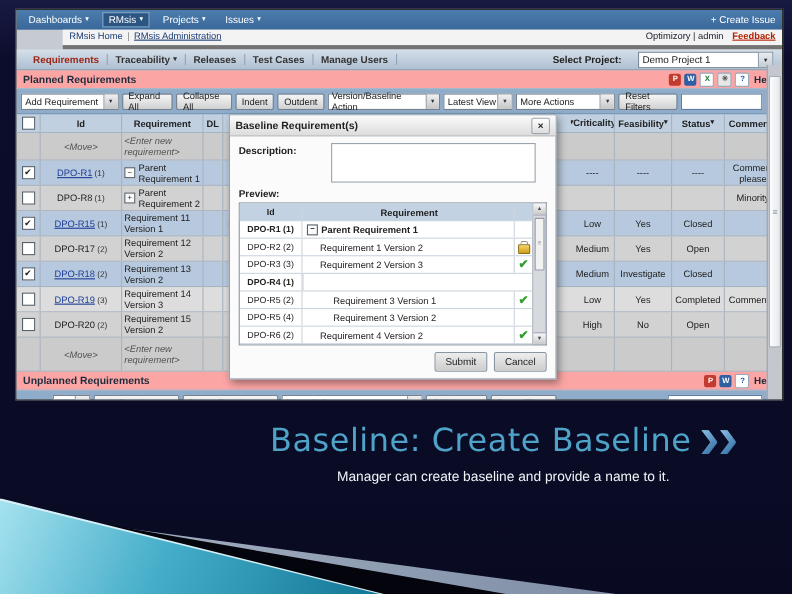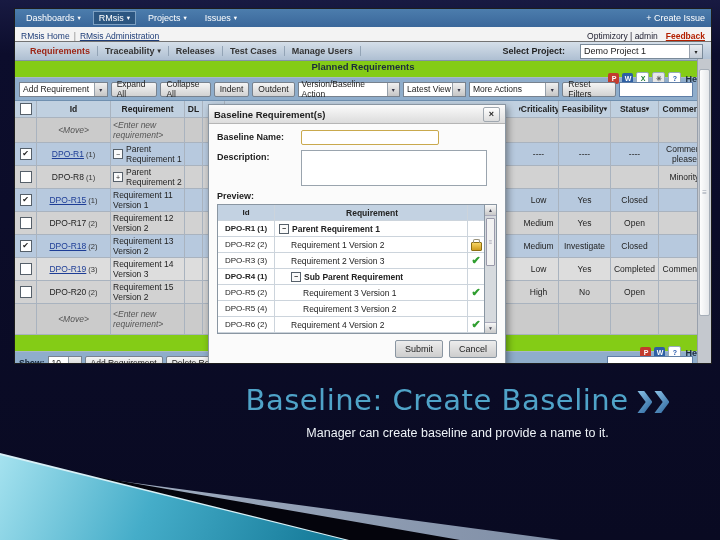--- a/index.html
+++ b/index.html
@@ -12,40 +12,40 @@
        border:1px solid #1d1d1d;font-size:9px;color:#222;overflow:hidden;}
   
   .jira-bar{height:18px;background:linear-gradient(#4c7dad,#3a679a);display:flex;align-items:center;
             padding:0 6px;color:#fff;}
   .menus{display:flex;align-items:center;}
   .menu{margin-right:8px;padding:1px 5px;display:flex;gap:3px;align-items:center;cursor:default;justify-content:flex-end;}
   .menu.active{background:#2c5681;outline:1px solid #7da0c2;}
   .caret{font-size:6.5px;line-height:1;}
   .create{margin-left:auto;}
   
-  .crumb-bar{height:14px;background:#f3f3f3;display:flex;align-items:flex-end;padding:0 6px;
-             border-bottom:1px solid #737373;font-size:8.5px;color:#223;}
+  .crumb-bar{height:14px;background:#f3f3f3;display:flex;align-items:flex-start;padding:0 6px;
+             border-bottom:4px solid #737373;font-size:8.5px;color:#223;margin-left:42px;}
   .crumb-bar a{color:#1d3c77;text-decoration:none;}
   .crumb-bar a.u{text-decoration:underline;}
   .crumb-bar .sep{margin:0 4px;color:#888;}
   .crumb-right{margin-left:auto;display:flex;gap:8px;align-items:center;}
   .feedback{color:#b32000 !important;font-weight:bold;text-decoration:underline !important;}
   
   .tab-bar{height:18px;background:linear-gradient(#d5dfe9,#aebfd2);border-bottom:1px solid #8494a6;
            display:flex;align-items:center;padding:0 8px;font-weight:bold;}
   .tab{padding:0 7px;border-right:1px solid #93a4b6;display:flex;gap:3px;align-items:center;color:#333;}
   .tab.active{color:#9c2616;}
   .proj{margin-left:auto;display:flex;align-items:center;gap:15px;}
   .pselect{background:#fff;border:1px solid #7a8a99;width:118px;height:13px;display:flex;
            align-items:center;padding-left:3px;font-weight:normal;}
   .pselect .dd{margin-left:auto;width:12px;height:100%;background:linear-gradient(#e8ecf1,#c4ccd6);
                border-left:1px solid #98a2ae;display:flex;align-items:center;justify-content:center;font-size:6px;}
   
-  .sec-bar{height:16px;background:#84cc16;display:flex;align-items:center;padding:0 6px;
-           border-bottom:1px solid #a8b8c8;flex-direction:column;}
+  .sec-bar{height:16px;background:#fca5a5;display:flex;align-items:center;padding:0 6px;
+           border-bottom:1px solid #a8b8c8;}
   .sec-title{font-weight:bold;font-size:9.5px;color:#1c2c3c;}
   .bar-icons{margin-left:auto;display:flex;align-items:center;gap:3px;}
   .bicon{width:11px;height:11px;border-radius:2px;display:flex;align-items:center;justify-content:center;
          font-size:7px;font-weight:bold;}
   .bicon.pdf{background:#c23b2e;color:#fff;}
   .bicon.word{background:#2e5fa3;color:#fff;}
   .bicon.excel{background:#fff;color:#1e7d32;border:1px solid #9ab;}
   .bicon.tools{background:#e7e7e7;color:#555;border:1px solid #9ab;}
   .bicon.helpq{background:#fff;color:#2255aa;border:1px solid #9ab;}
   .helptext{font-weight:bold;color:#1c2c3c;margin-left:1px;}
@@ -589,24 +589,20 @@
       <div class="vthumb"></div>
     </div>
 
     <div class="dialog">
       <div class="dlg-title">
         <span>Baseline Requirement(s)</span>
         <span class="dlg-x">×</span>
       </div>
       <div class="dlg-body">
         <div class="frow">
-          <span class="flabel">Baseline Name:</span>
-          <span class="name-input"></span>
-        </div>
-        <div class="frow">
           <span class="flabel">Description:</span>
           <span class="desc-box"></span>
         </div>
         <div class="plabel">Preview:</div>
         <div class="preview-wrap">
           <div class="ptable">
             <div class="prow phead">
               <div class="pc pid">Id</div>
               <div class="pc preq hdr">Requirement</div>
               <div class="pc pic"></div>
@@ -647,26 +643,20 @@
                       <span>Requirement 2 Version 3</span>
                     </span>
                   </div>
                   <div class="pc pic">
                     <span class="rowicon check"></span>
                   </div>
                 </div>
 
                 <div class="prow b">
                   <div class="pc pid">DPO-R4 (1)</div>
-                  <div class="pc preq">
-                    <span style="display:flex;align-items:center" class="lv1">
-                      <span class="treebox">−</span>
-                      <span>Sub Parent Requirement</span>
-                    </span>
-                  </div>
                   <div class="pc pic">
                     <span class="rowicon"></span>
                   </div>
                 </div>
 
                 <div class="prow">
                   <div class="pc pid">DPO-R5 (2)</div>
                   <div class="pc preq">
                     <span style="display:flex;align-items:center" class="lv2">
 

